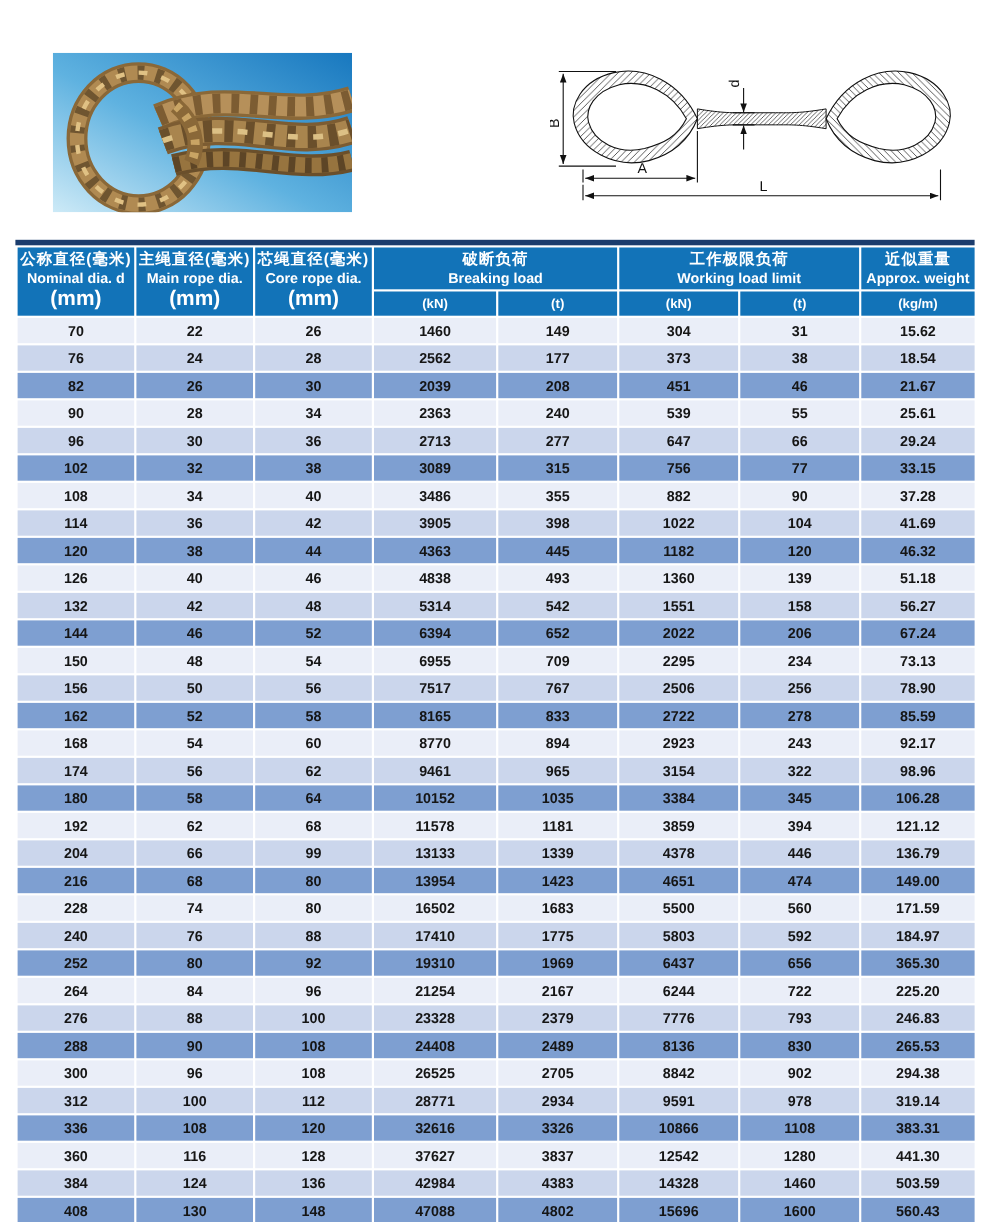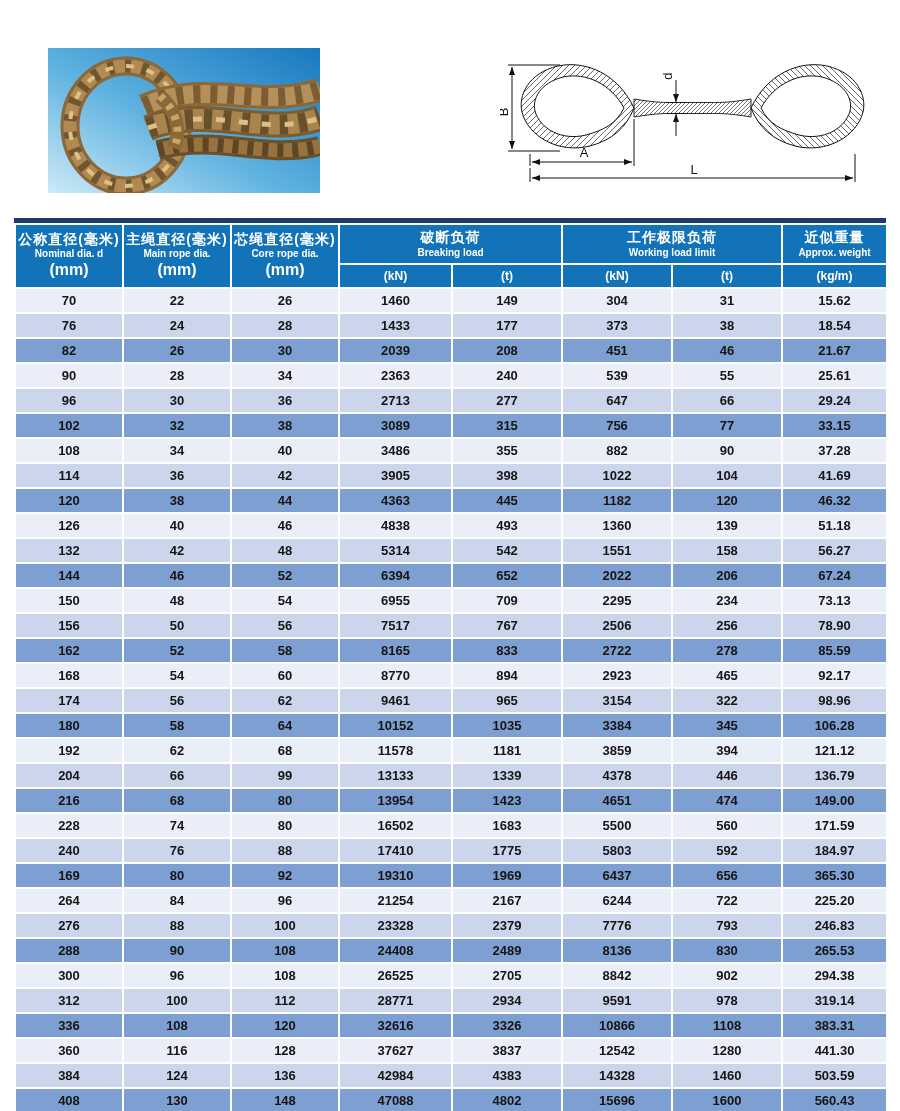--- a/index.html
+++ b/index.html
@@ -29,22 +29,22 @@
   .topbar{height:5px;background:var(--navy);}
   table{
     border-collapse:separate;border-spacing:2px;width:872px;table-layout:fixed;
     margin-top:0;
   }
   th{
     background:var(--header-bg);color:#ffffff;font-weight:bold;text-align:center;
     padding:1px 0;vertical-align:middle;
   }
   th .zh{display:block;font-size:14px;line-height:1.25;letter-spacing:1px;}
-  th .en{display:block;font-size:10px;line-height:1.2;}
-  th .unit{display:block;font-size:16px;line-height:1.3;}
+  th .en{display:block;font-size:13px;line-height:1.2;}
+  th .unit{display:block;font-size:19px;line-height:1.3;}
   tr.group-row th{height:36px;}
   tr.unit-row th{height:20px;font-size:12px;}
   td{
     height:21px;text-align:center;vertical-align:middle;
     font-size:13px;font-weight:bold;color:var(--cell-text);
   }
   tr.r0 td{background:var(--row-light);}
   tr.r1 td{background:var(--row-mid);}
   tr.r2 td{background:var(--row-dark);}
 </style>
@@ -199,21 +199,21 @@
           <td>1460</td>
           <td>149</td>
           <td>304</td>
           <td>31</td>
           <td>15.62</td>
         </tr>
         <tr class="r1">
           <td>76</td>
           <td>24</td>
           <td>28</td>
-          <td>1433</td>
+          <td>2562</td>
           <td>177</td>
           <td>373</td>
           <td>38</td>
           <td>18.54</td>
         </tr>
         <tr class="r2">
           <td>82</td>
           <td>26</td>
           <td>30</td>
           <td>2039</td>
@@ -342,21 +342,21 @@
           <td>278</td>
           <td>85.59</td>
         </tr>
         <tr class="r0">
           <td>168</td>
           <td>54</td>
           <td>60</td>
           <td>8770</td>
           <td>894</td>
           <td>2923</td>
-          <td>465</td>
+          <td>243</td>
           <td>92.17</td>
         </tr>
         <tr class="r1">
           <td>174</td>
           <td>56</td>
           <td>62</td>
           <td>9461</td>
           <td>965</td>
           <td>3154</td>
           <td>322</td>
@@ -416,21 +416,21 @@
           <td>240</td>
           <td>76</td>
           <td>88</td>
           <td>17410</td>
           <td>1775</td>
           <td>5803</td>
           <td>592</td>
           <td>184.97</td>
         </tr>
         <tr class="r2">
-          <td>169</td>
+          <td>252</td>
           <td>80</td>
           <td>92</td>
           <td>19310</td>
           <td>1969</td>
           <td>6437</td>
           <td>656</td>
           <td>365.30</td>
         </tr>
         <tr class="r0">
           <td>264</td>

